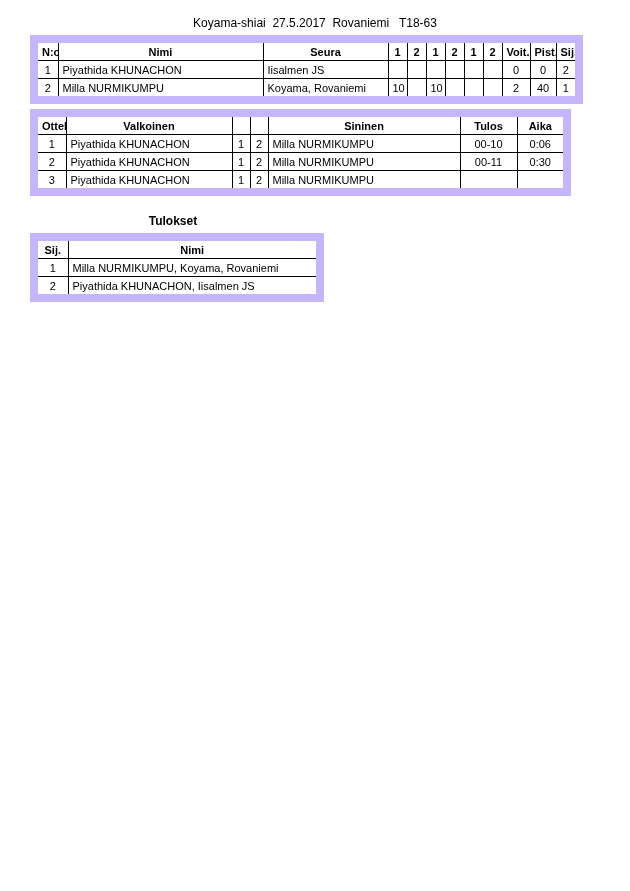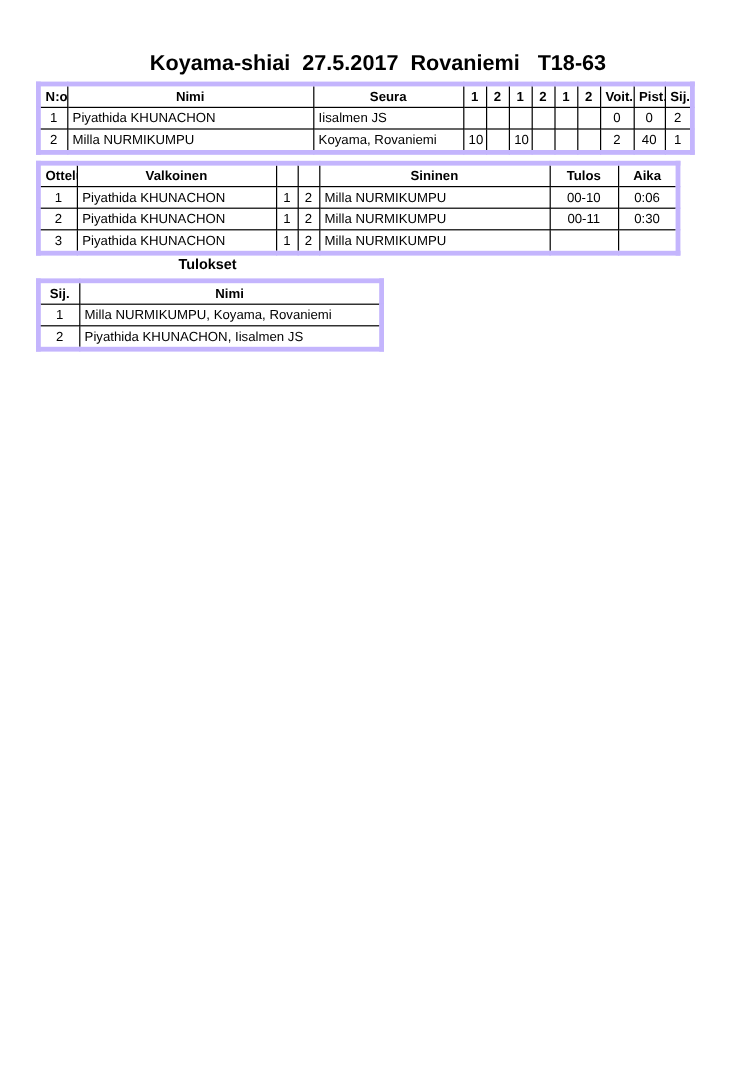--- a/index.html
+++ b/index.html
@@ -11,49 +11,49 @@
     position: relative;
     width: 630px;
     height: 891px;
     margin: 0 auto;
     background: #ffffff;
     font-family: "Liberation Sans", "DejaVu Sans", sans-serif;
     color: #000;
     overflow: hidden;
   }
   .title {
-    padding-top: 42px;
+    padding-top: 16px;
     text-align: center;
-    font-size: 18px;
-    font-weight: bold;
+    font-size: 12px;
+    font-weight: normal;
     white-space: pre;
   }
   .count {
     margin-top: 9px;
     padding-right: 32px;
     text-align: right;
     font-size: 10.5px;
     font-weight: bold;
   }
   .sec-heading {
     margin-left: 30px;
     text-align: center;
     font-size: 12px;
     font-weight: bold;
   }
   .h-kilp   { margin-top: 4px;  width: 470px; }
   .h-ottelu { margin-top: 18px; width: 533px; }
-  .h-tulos  { width: 286px; }
+  .h-tulos  { margin-top: 18px; width: 286px; }
 
   table {
     border-collapse: collapse;
     table-layout: fixed;
     margin-left: 30px;
     margin-top: 5px;
-    border: 4px solid #c4b5fd;
+    border: 8px solid #c4b5fd;
   }
   .t-kilpailijat { width: 545px; }
   .t-ottelut     { width: 533px; }
   .t-tulokset    { width: 286px; }
 
   th, td {
     border: 1px solid #000;
     font-size: 11px;
     padding: 1px 4px;
     height: 15px;

